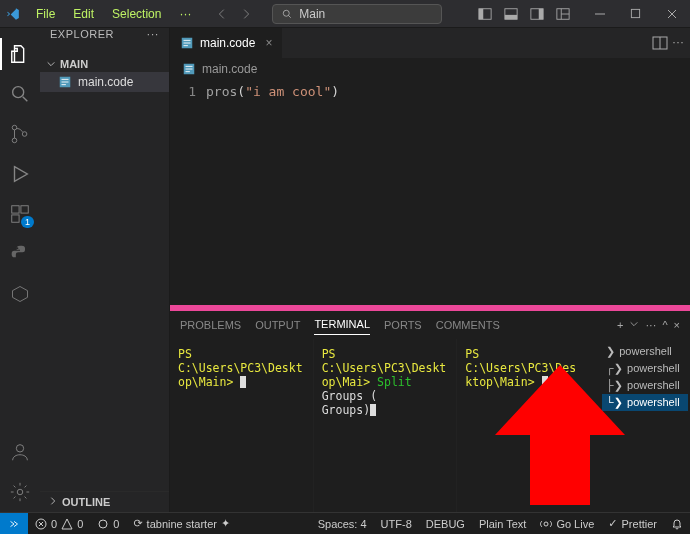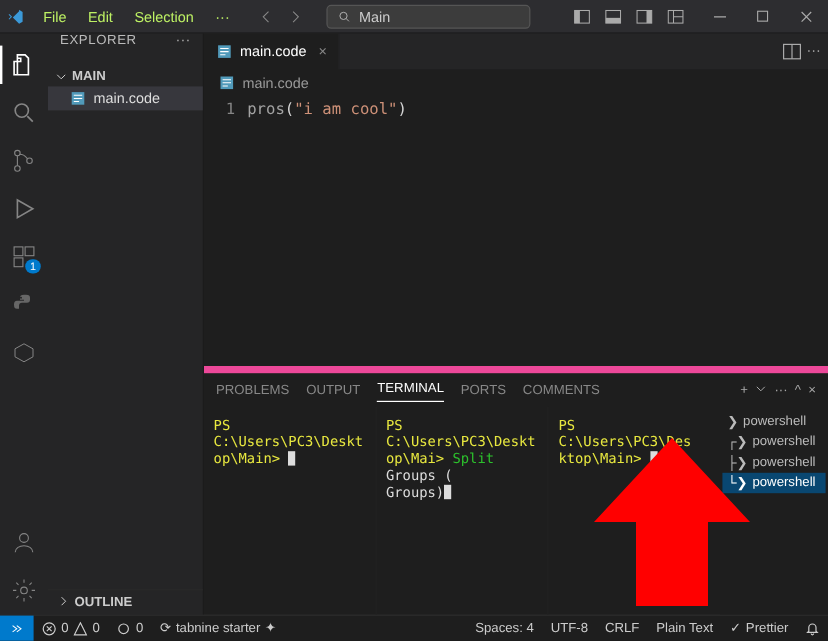--- a/index.html
+++ b/index.html
@@ -379,22 +379,29 @@
       <span>0</span>
     </div>
   <div class="sb-item">
       <span>⟳</span>
       <span>tabnine starter</span>
       <span>✦</span>
     </div>
   <div class="sb-spacer"></div>
   <div class="sb-item">Spaces: 4</div>
   <div class="sb-item">UTF-8</div>
-  <div class="sb-item">CRLF</div>
+  <div class="sb-item">DEBUG</div>
   <div class="sb-item">Plain Text</div>
+  <div class="sb-item">
+      <svg width="12" height="12" viewBox="0 0 12 12">
+        <circle cx="6" cy="6" r="2" stroke="#ccc" fill="none"></circle>
+        <path stroke="#ccc" fill="none" d="M2 3c-2 2-2 4 0 6M10 3c2 2 2 4 0 6"></path>
+      </svg>
+      <span>Go Live</span>
+    </div>
   <div class="sb-item">
       <span>✓</span>
       <span>Prettier</span>
     </div>
   <div class="sb-item">
       <svg width="12" height="12" viewBox="0 0 12 12">
         <path stroke="#ccc" fill="none" d="M3 8V5a3 3 0 016 0v3l1 1H2zM5 10a1 1 0 002 0"></path>
       </svg>
     </div>
 </div>

